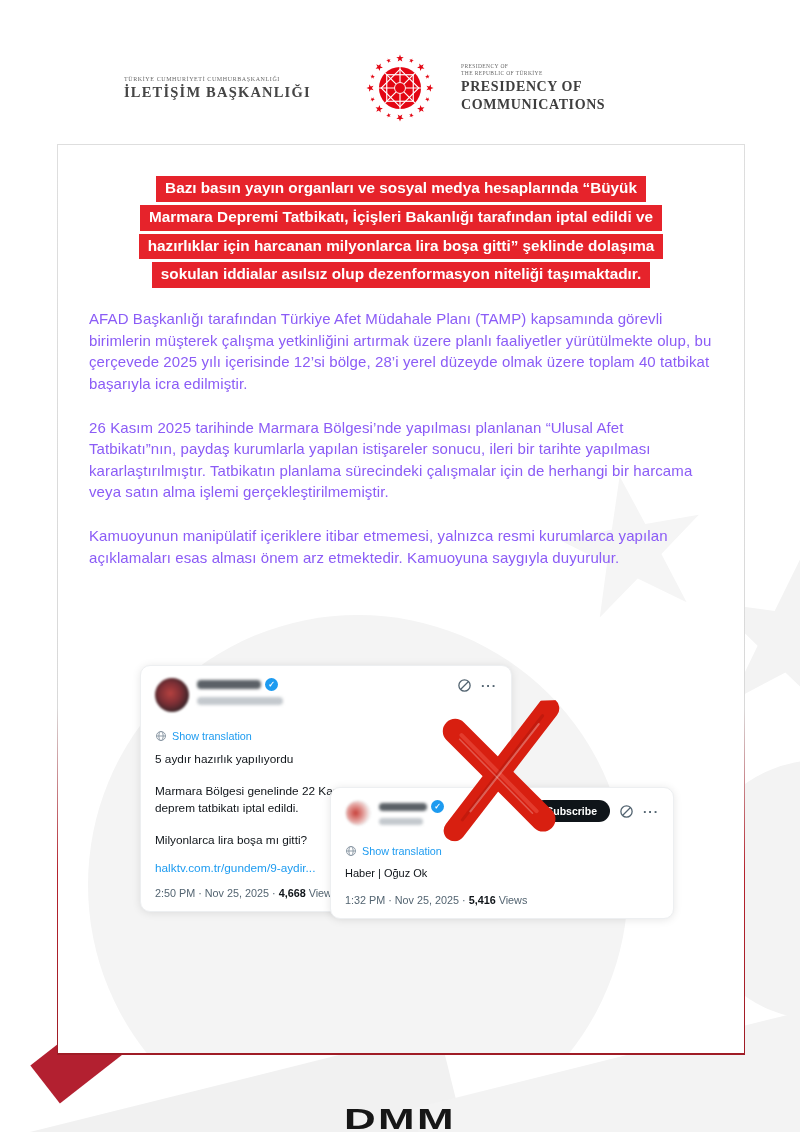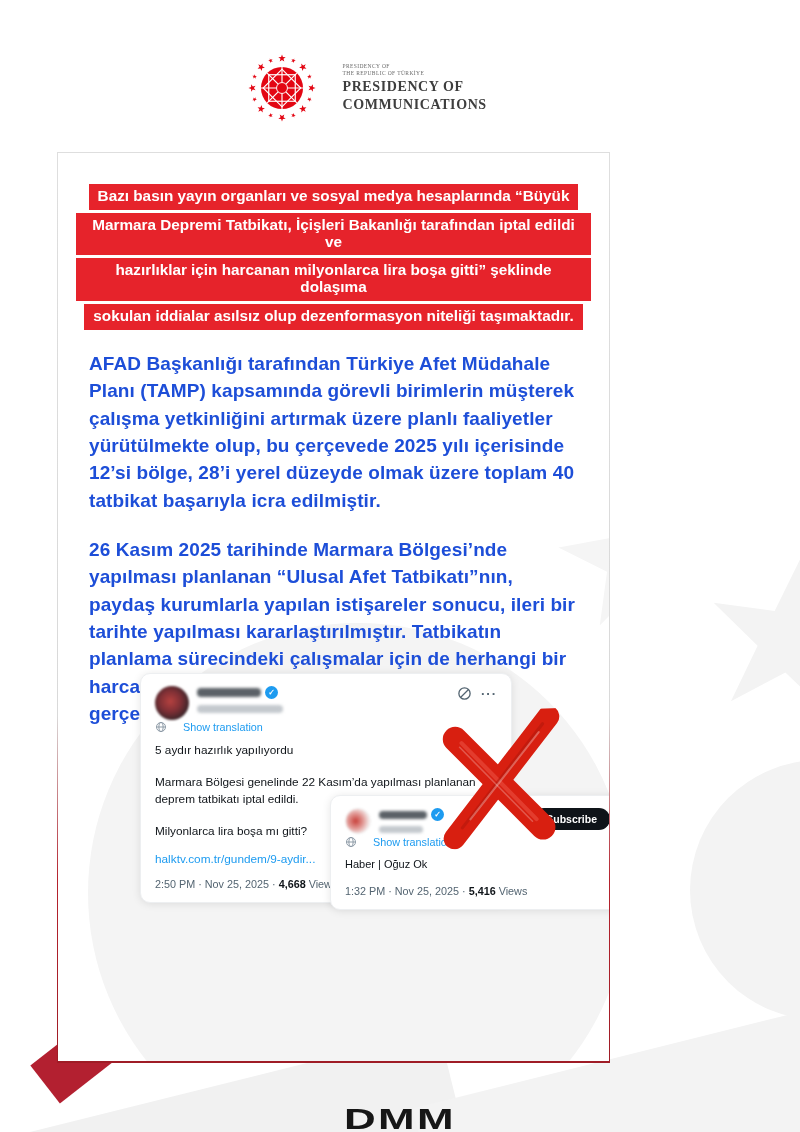--- a/index.html
+++ b/index.html
@@ -24,37 +24,37 @@
   }
   .org-left { text-align:left; width:215px; }
   .org-left .tiny { font-size:6px; letter-spacing:.6px; color:#6a6a6a; }
   .org-left .big  { font-size:14.5px; font-weight:bold; letter-spacing:1.2px; color:#454545; margin-top:2px; }
   .org-right { text-align:left; width:215px; }
   .org-right .tiny { font-size:5.5px; letter-spacing:.4px; color:#6a6a6a; line-height:1.25; }
   .org-right .big  { font-size:14px; font-weight:bold; letter-spacing:.6px; color:#3e3e3e; line-height:1.12; margin-top:2px; }
   .emblem { width:78px; height:92px; flex:0 0 auto; }
   
   .card {
-    position:absolute; left:57px; top:152px; width:553px; height:911px; z-index:1;
+    position:absolute; left:57px; top:144px; width:688px; height:911px; z-index:1;
     background:#fff; overflow:hidden;
     border-style:solid; border-width:1px 1px 2px 1px;
     border-image:linear-gradient(180deg,#dedede 0%,#d9d9d9 62%,#b5222d 80%,#9f1c26 100%) 1;
   }
   .card-watermark-circle { position:absolute; left:30px; top:470px; width:540px; height:540px; border-radius:50%; background:#f4f4f4; z-index:0; }
   .card-watermark-star { position:absolute; left:500px; top:330px; z-index:0; transform:rotate(-10deg); }
   
   .banner { position:relative; z-index:1; margin-top:31px; text-align:center; padding:0 18px; }
   .banner-line {
     display:inline-block; background:#e6232b; color:#fff;
     font-weight:bold; font-size:15.3px; line-height:1.1;
     padding:4px 9px 5px; margin-bottom:3px;
   }
   
   .body-copy { position:relative; z-index:1; padding:0 31px; }
-  .para { font-size:19px; line-height:1.44; color:#1d4ed8; letter-spacing:.1px; margin-top:22px;font-weight:bold; }
+  .para { font-size:15px; line-height:1.44; color:#8b5cf6; letter-spacing:.1px; margin-top:22px; }
   .para:first-child { margin-top:17px; }
   
   .tweets { position:absolute; left:0; top:505px; width:688px; height:406px; z-index:2; }
   .tweet {
     position:absolute; background:#fff; border:1px solid #edeff1; border-radius:10px;
     box-shadow:0 1px 8px rgba(0,0,0,.10); padding:12px 14px; color:#0f1419;
   }
   .tweet-1 { left:82px; top:15px; width:372px; z-index:2; }
   .tweet-2 { left:272px; top:137px; width:344px; z-index:3; font-size:11px; }
   .tw-head { display:flex; align-items:flex-start; }
@@ -72,21 +72,21 @@
     width:13px; height:13px; border-radius:50%; background:#1d9bf0; color:#fff;
     font-size:8px; line-height:13px; text-align:center; display:inline-block; font-weight:bold;
   }
   .tw-actions { display:flex; align-items:center; gap:9px; color:#536471; }
   .dots { font-size:13px; font-weight:bold; letter-spacing:1px; color:#536471; cursor:pointer; }
   .grok-ic { width:15px; height:15px; cursor:pointer; }
   .subscribe {
     background:#0f1419; color:#fff; border:none; border-radius:999px;
     font-family:inherit; font-size:10.5px; font-weight:bold; padding:5px 13px; cursor:pointer;
   }
-  .show-trans { display:flex; align-items:flex-start; gap:16px; margin-top:1px; color:#1d9bf0; font-size:10.8px; cursor:pointer; }
+  .show-trans { display:flex; align-items:flex-start; gap:5px; margin-top:18px; color:#1d9bf0; font-size:10.8px; cursor:pointer; }
   .globe-ic { width:12px; height:12px; }
   .tw-text { font-size:11.8px; line-height:1.45; margin-top:9px; }
   .tw-text + .tw-text { margin-top:15px; }
   .tweet-2 .tw-text { font-size:11px; }
   .tw-link { color:#1d9bf0; font-size:11.8px; margin-top:12px; cursor:pointer; }
   .tw-meta { color:#536471; font-size:10.8px; margin-top:12px; }
   .tw-meta .views { color:#0f1419; }
   .x-mark { position:absolute; left:380px; top:52px; width:124px; height:138px; z-index:4; transform:rotate(-2deg); }
   
   .footer { position:absolute; left:0; top:1068px; width:100%; text-align:center; z-index:2;margin-top:30px; }
@@ -105,20 +105,24 @@
   <div class="decor" style="left:705px; top:555px; transform:rotate(8deg);">
     <svg width="170" height="170" viewBox="0 0 150 150">
         <polygon fill="#f3f3f3" points="75,0 92,51.5 146.3,51.8 102.6,84 119.1,135.7 75,104 30.9,135.7 47.4,84 3.7,51.8 58,51.5"></polygon>
       </svg>
   </div>
   <div class="decor band-bl"></div>
   <div class="decor band-br"></div>
   <div class="decor red-wedge"></div>
 
   <header class="header">
+    <div class="org-left">
+      <div class="tiny">TÜRKİYE CUMHURİYETİ CUMHURBAŞKANLIĞI</div>
+      <div class="big">İLETİŞİM BAŞKANLIĞI</div>
+    </div>
     <svg class="emblem" viewBox="-50 -50 100 100">
       <defs>
         <path id="st5" d="M0,-5 L1.18,-1.62 L4.76,-1.55 L1.9,0.62 L2.94,4.05 L0,2 L-2.94,4.05 L-1.9,0.62 L-4.76,-1.55 L-1.18,-1.62 Z" fill="#e30613"></path>
       </defs>
       <circle r="27" fill="#e30613"></circle>
       <g stroke="#fff" stroke-width="1.5" fill="none">
         <rect x="-17" y="-17" width="34" height="34"></rect>
         <rect x="-17" y="-17" width="34" height="34" transform="rotate(45)"></rect>
         <line x1="0" y1="-27" x2="0" y2="27"></line>
         <line x1="-27" y1="0" x2="27" y2="0"></line>
@@ -164,20 +168,21 @@
     <div class="banner">
       <div><span class="banner-line">Bazı basın yayın organları ve sosyal medya hesaplarında “Büyük</span></div>
       <div><span class="banner-line">Marmara Depremi Tatbikatı, İçişleri Bakanlığı tarafından iptal edildi ve</span></div>
       <div><span class="banner-line">hazırlıklar için harcanan milyonlarca lira boşa gitti” şeklinde dolaşıma</span></div>
       <div><span class="banner-line">sokulan iddialar asılsız olup dezenformasyon niteliği taşımaktadır.</span></div>
     </div>
 
     <div class="body-copy">
       <p class="para">AFAD Başkanlığı tarafından Türkiye Afet Müdahale Planı (TAMP) kapsamında görevli birimlerin müşterek çalışma yetkinliğini artırmak üzere planlı faaliyetler yürütülmekte olup, bu çerçevede 2025 yılı içerisinde 12’si bölge, 28’i yerel düzeyde olmak üzere toplam 40 tatbikat başarıyla icra edilmiştir.</p>
       <p class="para">26 Kasım 2025 tarihinde Marmara Bölgesi’nde yapılması planlanan “Ulusal Afet Tatbikatı”nın, paydaş kurumlarla yapılan istişareler sonucu, ileri bir tarihte yapılması kararlaştırılmıştır. Tatbikatın planlama sürecindeki çalışmalar için de herhangi bir harcama veya satın alma işlemi gerçekleştirilmemiştir.</p>
+      <p class="para">Kamuoyunun manipülatif içeriklere itibar etmemesi, yalnızca resmi kurumlarca yapılan açıklamaları esas alması önem arz etmektedir. Kamuoyuna saygıyla duyurulur.</p>
     </div>
 
     <section class="tweets">
 
       <article class="tweet tweet-1">
         <div class="tw-head">
           <div class="avatar av1"></div>
           <div class="tw-id">
             <div class="name-row">
               <span class="blur-bar name-bar"></span>

